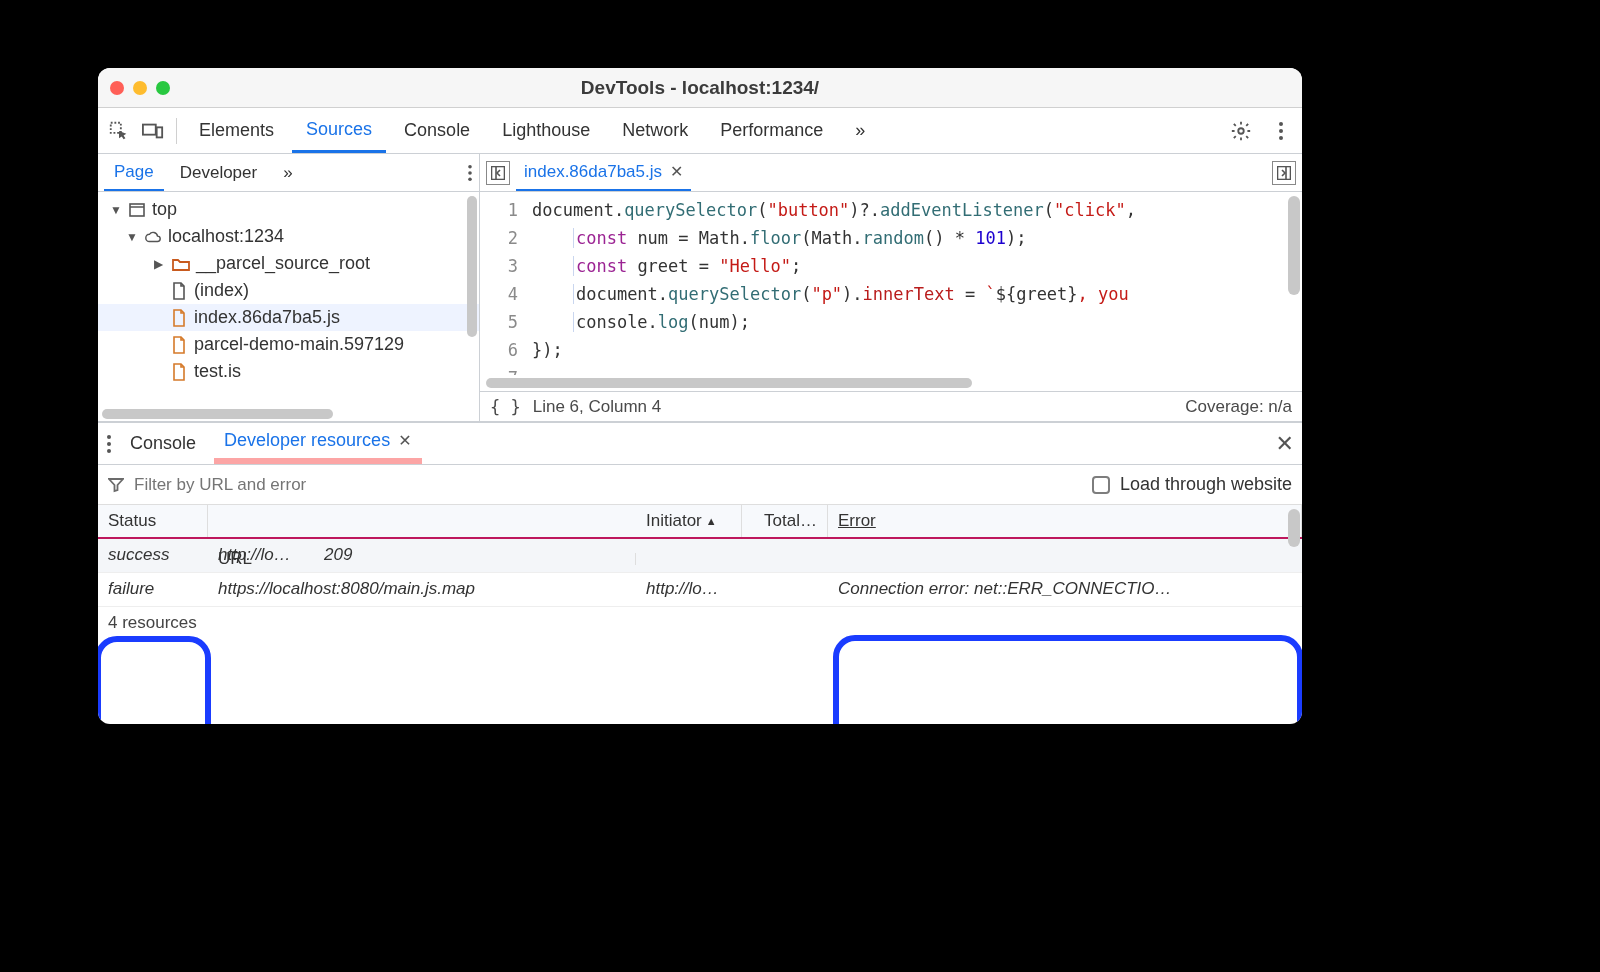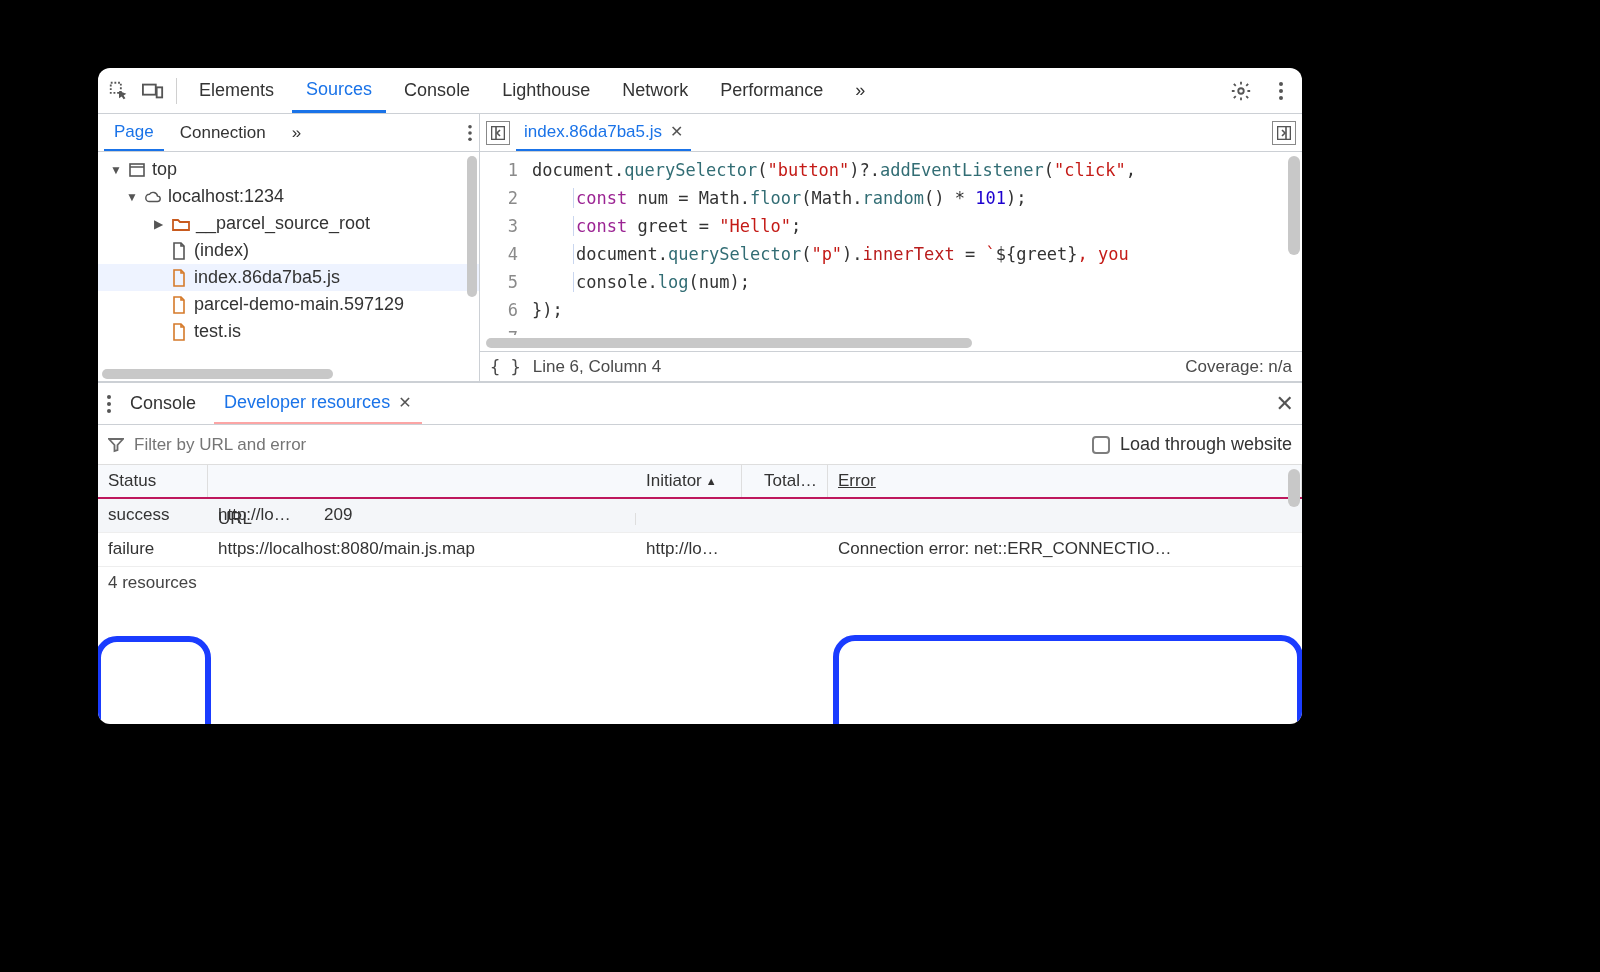--- a/index.html
+++ b/index.html
@@ -57,46 +57,54 @@
   .e-vscroll { position:absolute; right:2px; top:4px; width:12px; height:60%;}
   .e-vscroll .thumb{width:12px;height:90%;background:#c8c8c8;border-radius:6px;}
   .editor-hscroll { height:16px; padding:3px 6px; display:flex; align-items:center;}
   .editor-hscroll .thumb{height:10px;width:60%;background:#c8c8c8;border-radius:5px;}
   .editor-status { height:30px; border-top:1px solid #ccd0d5; display:flex; align-items:center; padding:0 10px; font-size:17px; color:#4a4a4a; gap:12px;}
   .editor-status .right { margin-left:auto; }
   
   .drawer { flex:1; display:flex; flex-direction:column; border-top: 1px solid #ccd0d5;}
   .drawer-tabs { height:42px; display:flex; align-items:center; padding:0 8px; gap:8px; border-bottom:1px solid #ccd0d5;}
   .dtab { padding: 0 10px; height:100%; display:flex; align-items:center; font-size:18px; color:#333;}
-  .dtab.active { color:#1a73e8; border-bottom:2px solid #fca5a5;}
+  .dtab.active { color:#1a73e8; border-bottom:6px solid #fca5a5;}
   .dtab .x{color:#555;margin-left:8px;font-size:16px;}
   .drawer-close { margin-left:auto; font-size:22px; color:#555;}
   .filter-row { height:40px; display:flex; align-items:center; padding:0 10px; gap:10px; border-bottom:1px solid #dedede; color:#6b6b6b;justify-content:space-between;}
   .filter-row .chk { width:18px; height:18px; border:2px solid #7d7d7d; border-radius:4px; margin-left:auto;}
   .table { position:relative;}
   .thead { display:flex; height:34px; border-bottom:2px solid #be185d; background:#f7f9fc;}
   .th { padding:6px 10px; border-right:1px solid #dedede; font-size:17px; color:#333; display:flex; align-items:center; gap:4px;}
   .c-status{width:110px;} .c-url{width:428px;margin-top:48px;} .c-init{width:106px;} .c-total{width:86px; justify-content:flex-end;} .c-error{flex:1;text-decoration:underline;}
   .trow { display:flex; height:34px; border-bottom:1px solid #eee;}
   .trow:nth-child(odd){background:#f4f6f9;}
-  .td { padding:6px 10px; font-size:17px; overflow:hidden; text-overflow:ellipsis; white-space:nowrap;}
+  .td { padding:6px 10px; font-size:17px; overflow:hidden; text-overflow:ellipsis; white-space:nowrap;font-style:italic;}
   .t-status{width:110px;} .t-url{width:428px;} .t-init{width:106px;} .t-total{width:86px; } .t-error{flex:1;}
   .tfoot{height:34px;padding:6px 10px;font-size:17px;color:#444;}
   .t-vscroll{position:absolute;right:2px;top:4px;width:12px;height:38px;}
   .t-vscroll .thumb{width:12px;height:100%;background:#c8c8c8;border-radius:6px;}
   .highlight { position:absolute; border:6px solid #1a3cff; border-radius:22px; pointer-events:none;}
   .hl1{left:-3px; top:568px; width:116px; height:124px;}
   .hl2{left:735px; top:567px; width:470px; height:126px;}
   svg { display:block; }
 </style>
 </head>
 <body>
 
 <div class="window">
 
+  <div class="titlebar">
+    <div class="traffic">
+      <div class="dot red"></div>
+      <div class="dot yellow"></div>
+      <div class="dot green"></div>
+    </div>
+    <div class="title">DevTools - localhost:1234/</div>
+  </div>
 
   <div class="toolbar">
     <div class="tb-icon">
       <svg width="22" height="22" viewBox="0 0 24 24" fill="none" stroke="#555" stroke-width="2">
           <rect x="3" y="3" width="11" height="11" stroke-dasharray="2 2"></rect>
           <path d="M12 12l8 3-3 2 2 3-2 1-2-3-3 2z" fill="#555" stroke="none"></path>
         </svg>
     </div>
     <div class="tb-icon">
       <svg width="22" height="18" viewBox="0 0 24 18" fill="none" stroke="#555" stroke-width="2">
@@ -127,21 +135,21 @@
           </svg>
       </div>
     </div>
   </div>
 
   <div class="sources">
 
     <div class="nav-pane">
       <div class="nav-tabs">
         <div class="nav-tab active">Page</div>
-        <div class="nav-tab">Connection</div>
+        <div class="nav-tab">Developer</div>
         <div class="nav-tab">»</div>
         <div class="nav-more">
           <div>
               <svg width="6" height="18" viewBox="0 0 6 20">
                 <circle cx="3" cy="3" r="2" fill="#555"></circle>
                 <circle cx="3" cy="10" r="2" fill="#555"></circle>
                 <circle cx="3" cy="17" r="2" fill="#555"></circle>
               </svg>
             </div>
         </div>

